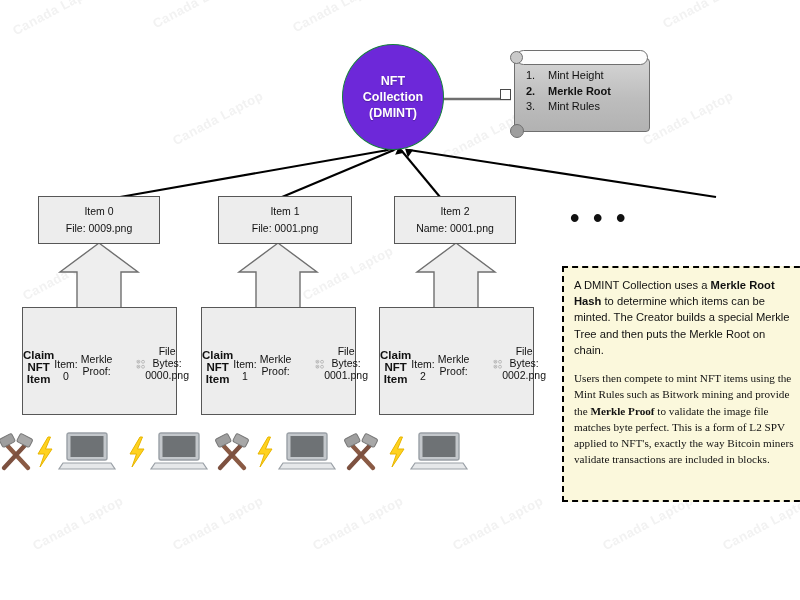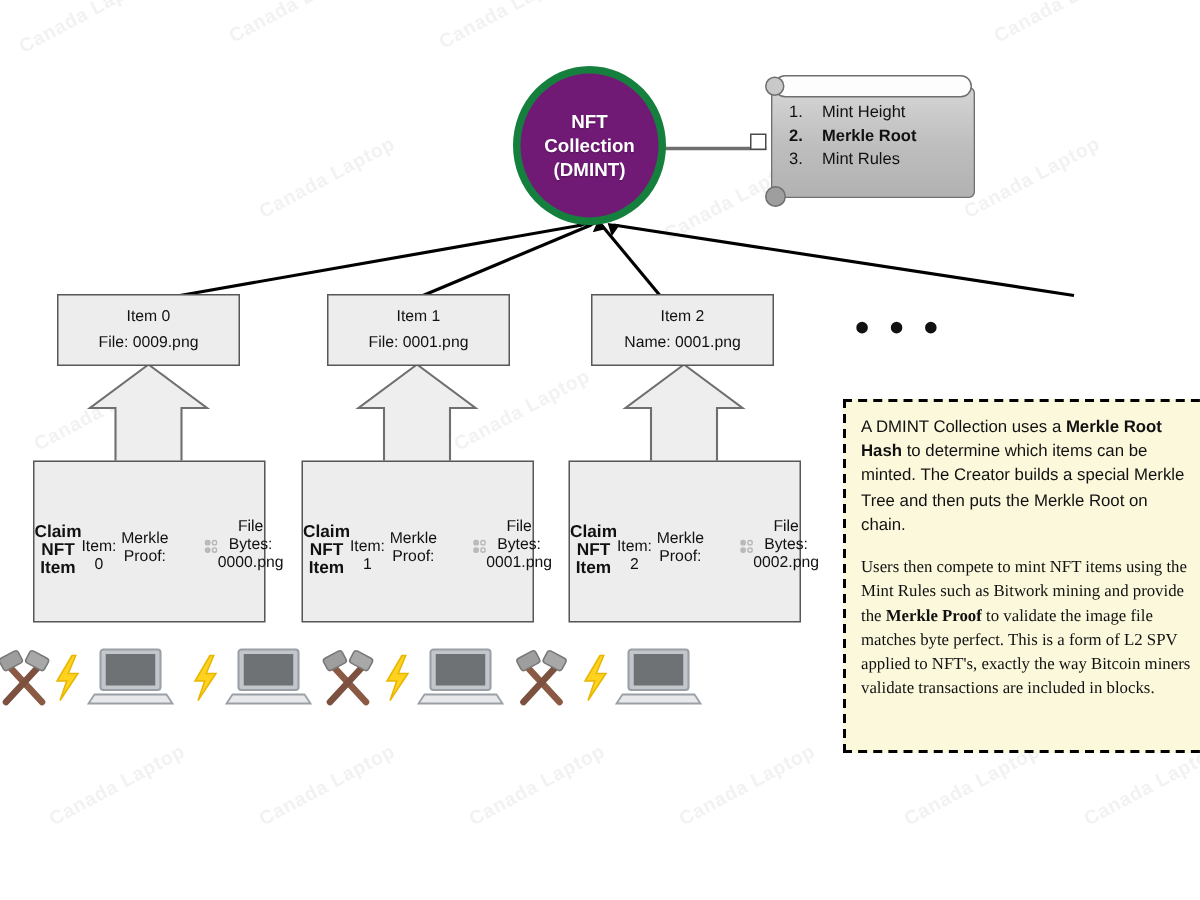--- a/index.html
+++ b/index.html
@@ -17,21 +17,21 @@
     transform:rotate(-28deg);transform-origin:left top;
     white-space:nowrap;user-select:none;letter-spacing:.5px;
   }
 
   
   #links{position:absolute;left:0;top:0;width:800px;height:600px;}
 
   
   .circle{
     position:absolute;border-radius:50%;
-    background:#701a75;border:5px solid #15803d;
+    background:#6d28d9;border:1px solid #15803d;
     box-sizing:border-box;color:#ffffff;
     display:flex;align-items:center;justify-content:center;
     text-align:center;line-height:1.3;font-size:12.5px;font-weight:bold;
     text-shadow:0 1px 1px rgba(0,0,0,.25);
   }
 
   
   .scroll-note{position:absolute;}
   .scroll-body{
     position:absolute;left:14px;top:12px;width:136px;height:74px;
@@ -160,21 +160,21 @@
         <span class="note-num">3.</span>
         <span>Mint Rules</span>
       </div>
     </div>
   </div>
 
   <div class="item-box" style="left:38px;top:196px;width:122px;height:48px;">
     <div>Item 0</div>
     <div>File: 0009.png</div>
   </div>
-  <div class="item-box" style="left:218px;top:196px;width:122px;height:48px;">
+  <div class="item-box" style="left:218px;top:196px;width:134px;height:48px;">
     <div>Item 1</div>
     <div>File: 0001.png</div>
   </div>
   <div class="item-box" style="left:394px;top:196px;width:122px;height:48px;">
     <div>Item 2</div>
     <div>Name: 0001.png</div>
   </div>
 
   <div class="ellipsis" style="left:570px;top:205px;">• • •</div>
 

